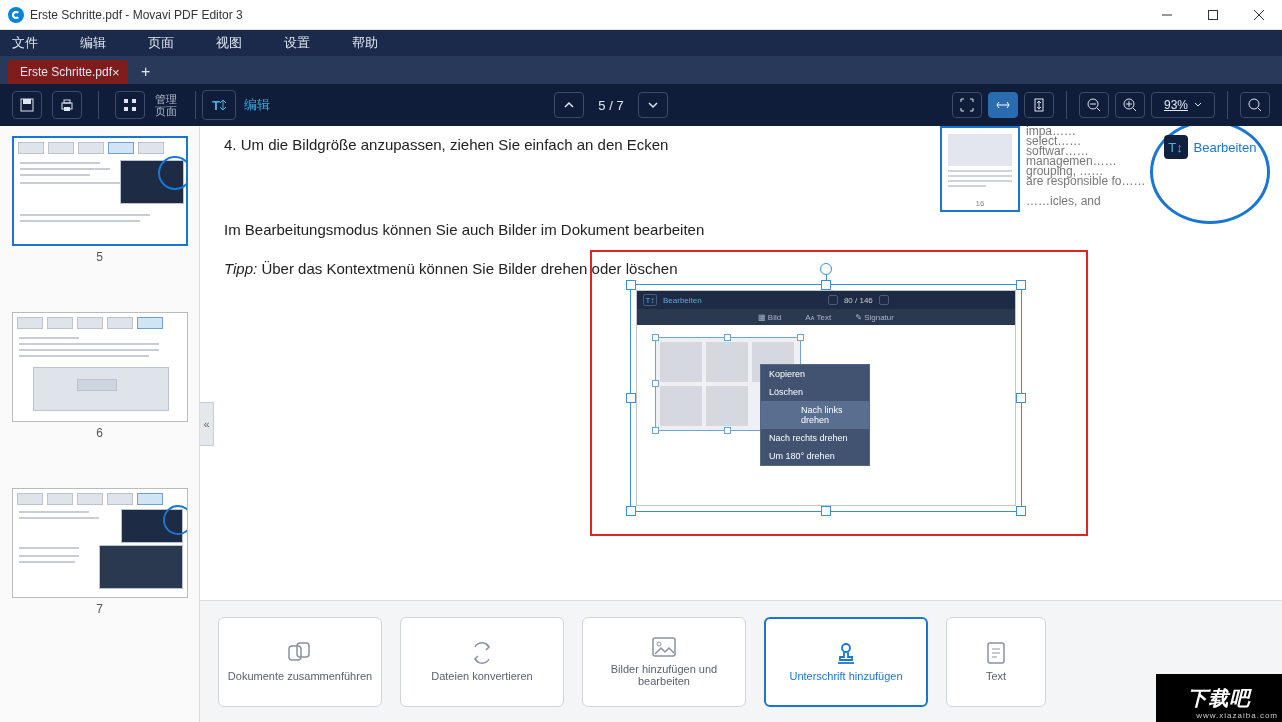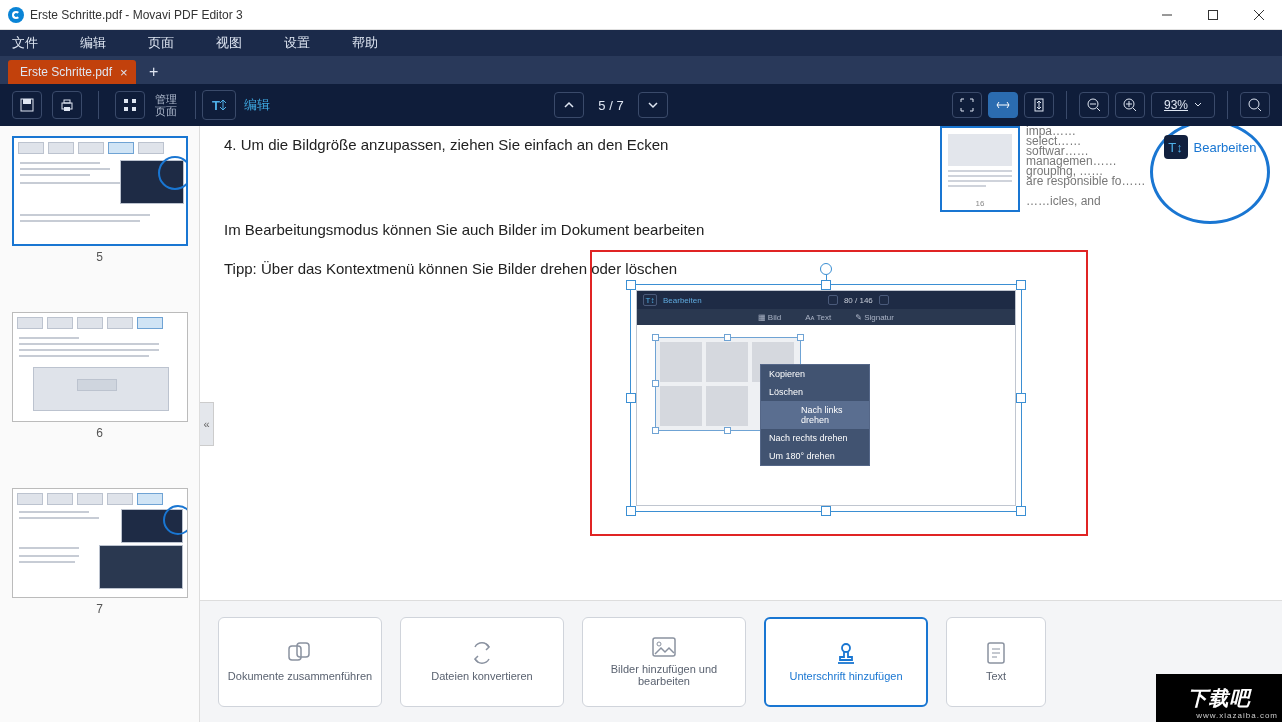--- a/index.html
+++ b/index.html
@@ -12,21 +12,21 @@
 .titlebar .title { font-size: 12px; color: #333; }
 .titlebar .win-controls { margin-left: auto; display: flex; }
 .titlebar .win-btn { width: 46px; height: 30px; display: flex; align-items: center; justify-content: center; color: #333; font-size: 12px; }
 
 
 .menubar { height: 26px; background: #1b2a4a; display: flex; align-items: center; padding-left: 12px; gap: 42px; }
 .menubar span { color: #dfe6f2; font-size: 13px; }
 
 
 .tabbar { height: 28px; background: #29395a; display: flex; align-items: flex-end; }
-.tab { height: 24px; background: #c2410c; color: #dfe6f2; font-size: 12px; display: flex; align-items: center; padding: 0 8px 0 12px; margin-left: 8px; border-radius: 3px 3px 0 0; gap: 8px; }
+.tab { height: 24px; background: #7f1d1d; color: #dfe6f2; font-size: 12px; display: flex; align-items: center; padding: 0 8px 0 12px; margin-left: 8px; border-radius: 3px 3px 0 0; }
 .tab .close { font-size: 13px; }
 .tab-add { width: 24px; height: 24px; display: flex; align-items: center; justify-content: center; color: #dfe6f2; margin-left: 6px; font-size: 16px; }
 
 
 .toolbar { height: 42px; background: #0f1d3a; display: flex; align-items: center; padding: 0 12px; color: #dfe6f2; }
 .toolbar .left-tools { display: flex; align-items: center; gap: 10px; }
 .toolbar .icon-btn { width: 30px; height: 28px; border: 1px solid #3a4a6a; border-radius: 4px; display: flex; align-items: center; justify-content: center; }
 .toolbar .sep { width: 1px; height: 28px; background: #3a4a6a; margin: 0 6px; }
 .toolbar .mode-btn { width: 34px; height: 30px; border: 1px solid #3a4a6a; border-radius: 4px; display: flex; align-items: center; justify-content: center; background: #0f1d3a; margin-right: 8px; }
 .toolbar .mode-label { color: #3ea7e0; font-size: 13px; }
@@ -55,21 +55,21 @@
 .thumb .mock-line { position: absolute; background: #c7ccd5; height: 2px; }
 .thumb .mock-box { position: absolute; background: #dfe3ea; border: 1px solid #bcc3cf; }
 
 .collapse-handle { position: absolute; left: 200px; top: 50%; transform: translateY(-50%); width: 14px; height: 44px; background: #e4e7ec; border: 1px solid #ccc; border-left: none; display: flex; align-items: center; justify-content: center; color: #666; font-size: 11px; z-index: 5; }
 
 
 .main { flex: 1; position: relative; overflow: hidden; background: #fff; }
 .doc-area { position: absolute; left: 0; right: 0; top: 0; bottom: 122px; overflow: auto; padding: 10px 24px 10px 24px; }
 .doc-text { font-size: 15px; color: #222; margin-bottom: 18px; }
 .doc-text.tip { margin-top: 22px; }
-.doc-text .italic { }
+.doc-text .italic { font-style: italic; }
 
 
 .red-frame { position: absolute; left: 390px; top: 124px; width: 498px; height: 286px; border: 2px solid #e02424; }
 .sel-box { position: absolute; left: 430px; top: 158px; width: 392px; height: 228px; border: 1px solid #3b8fd3; background: transparent; }
 .sel-handle { position: absolute; width: 10px; height: 10px; background: #fff; border: 1px solid #3b8fd3; }
 .sel-rotate { position: absolute; left: 50%; top: -22px; transform: translateX(-50%); width: 12px; height: 12px; border: 1px solid #3b8fd3; border-radius: 50%; background: #fff; }
 .sel-rotate-line { position: absolute; left: 50%; top: -10px; width: 1px; height: 10px; background: #3b8fd3; }
 
 
 .inner-app { position: absolute; left: 436px; top: 164px; width: 380px; height: 216px; background: #fff; border: 1px solid #c0c6d0; }

